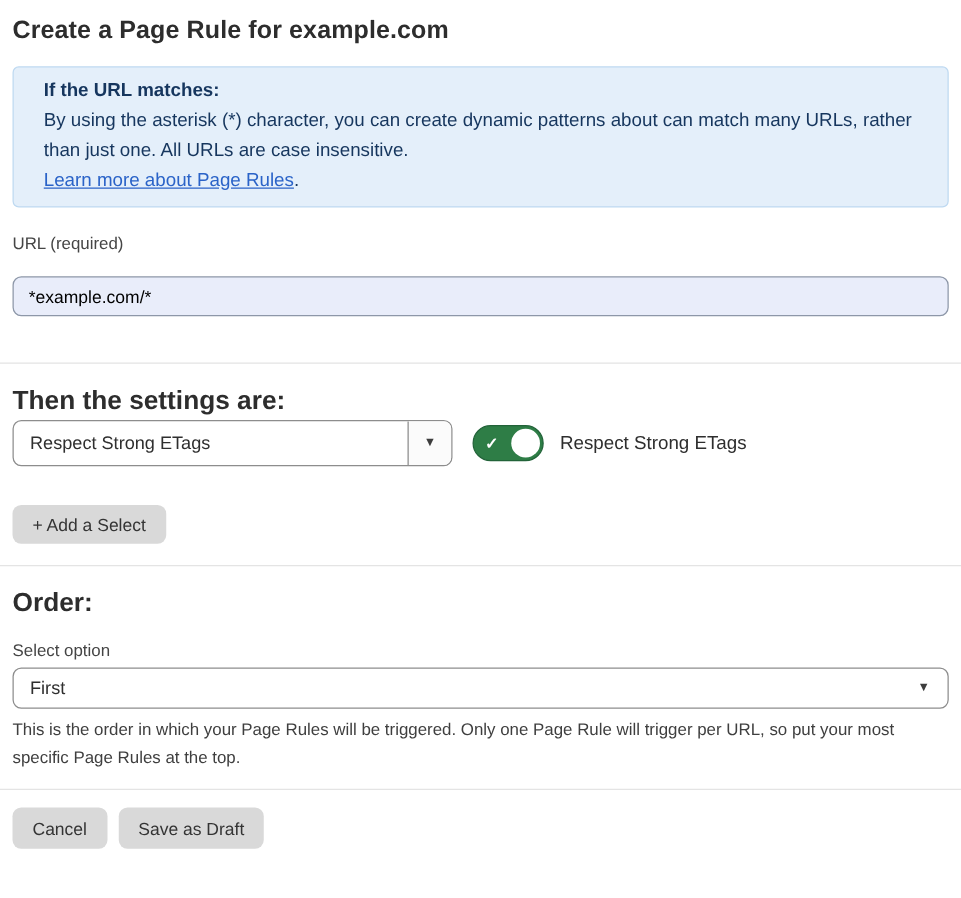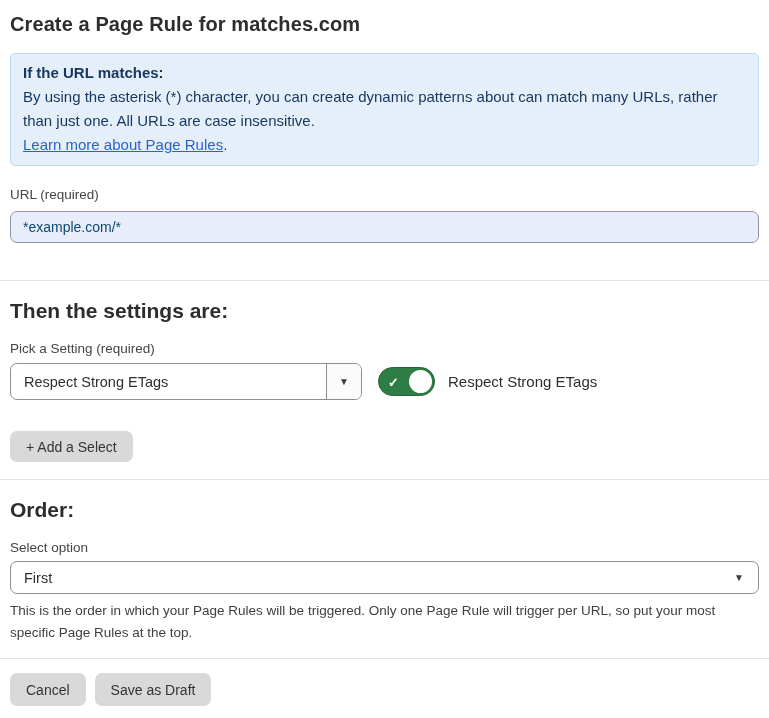--- a/index.html
+++ b/index.html
@@ -14,21 +14,21 @@
     font-weight: 700;
     color: var(--heading-text, #2d2d2d);
     letter-spacing: 0.1px;
   }
 
   .info-box {
     margin-top: 16px;
     background: var(--info-bg, #e4effa);
     border: 1px solid var(--info-border, #bed9f1);
     border-radius: 5px;
-    padding: 7px 12px 8px;
+    padding: 7px 24px 8px;
     color: var(--info-text, #16365e);
     font-size: 15px;
     line-height: 24px;
   }
   .info-heading { font-weight: 700; }
   .info-link-line a {
     color: var(--link-blue, #2a63c8);
     text-decoration: underline;
     cursor: pointer;
   }
@@ -36,30 +36,30 @@
   .field-label {
     display: block;
     margin-top: 21px;
     font-size: 13.5px;
     line-height: 16px;
     color: var(--label-text, #454545);
   }
 
   .url-input {
     display: block;
-    margin-top: 8px;
+    margin-top: 18px;
     width: 749px;
     height: 32px;
     background: var(--url-input-bg, #e9edfa);
     border: 1px solid var(--url-input-border, #8d97a8);
     border-radius: 7px;
     padding: 0 12px;
     font-family: "Liberation Sans", sans-serif;
     font-size: 14px;
-    color: #0c4a6e;
+    color: #000000;
   }
 
   hr.divider {
     border: none;
     border-top: 1px solid var(--divider, #e4e4e4);
     margin: 37px -10px 0;
   }
   hr.divider-2 { margin-top: 17px; }
   hr.divider-3 { margin-top: 14px; }
 
@@ -174,36 +174,35 @@
     color: #3f3f3f;
   }
 
   .footer { display: flex; gap: 9px; margin-top: 14px; }
 </style>
 </head>
 <body>
 
 <div class="page">
 
-  <h1 class="page-title">Create a Page Rule for matches.com</h1>
+  <h1 class="page-title">Create a Page Rule for example.com</h1>
 
   <div class="info-box">
     <div class="info-heading">If the URL matches:</div>
     <div class="info-body">By using the asterisk (*) character, you can create dynamic patterns about can match many URLs, rather than just one. All URLs are case insensitive.</div>
     <div class="info-link-line"><a href="#">Learn more about Page Rules</a><span>.</span></div>
   </div>
 
   <label class="field-label">URL (required)</label>
   <input type="text" class="url-input" value="*example.com/*" style="">
 
   <hr class="divider">
 
   <h2 class="section-heading">Then the settings are:</h2>
 
-  <label class="field-label">Pick a Setting (required)</label>
 
   <div class="setting-row">
     <div class="select setting-select">
       <span class="select-value">Respect Strong ETags</span>
       <span class="select-chevron-box">
         <span class="chevron">▼</span>
       </span>
     </div>
     <div class="toggle-wrap">
       <div class="toggle on">

